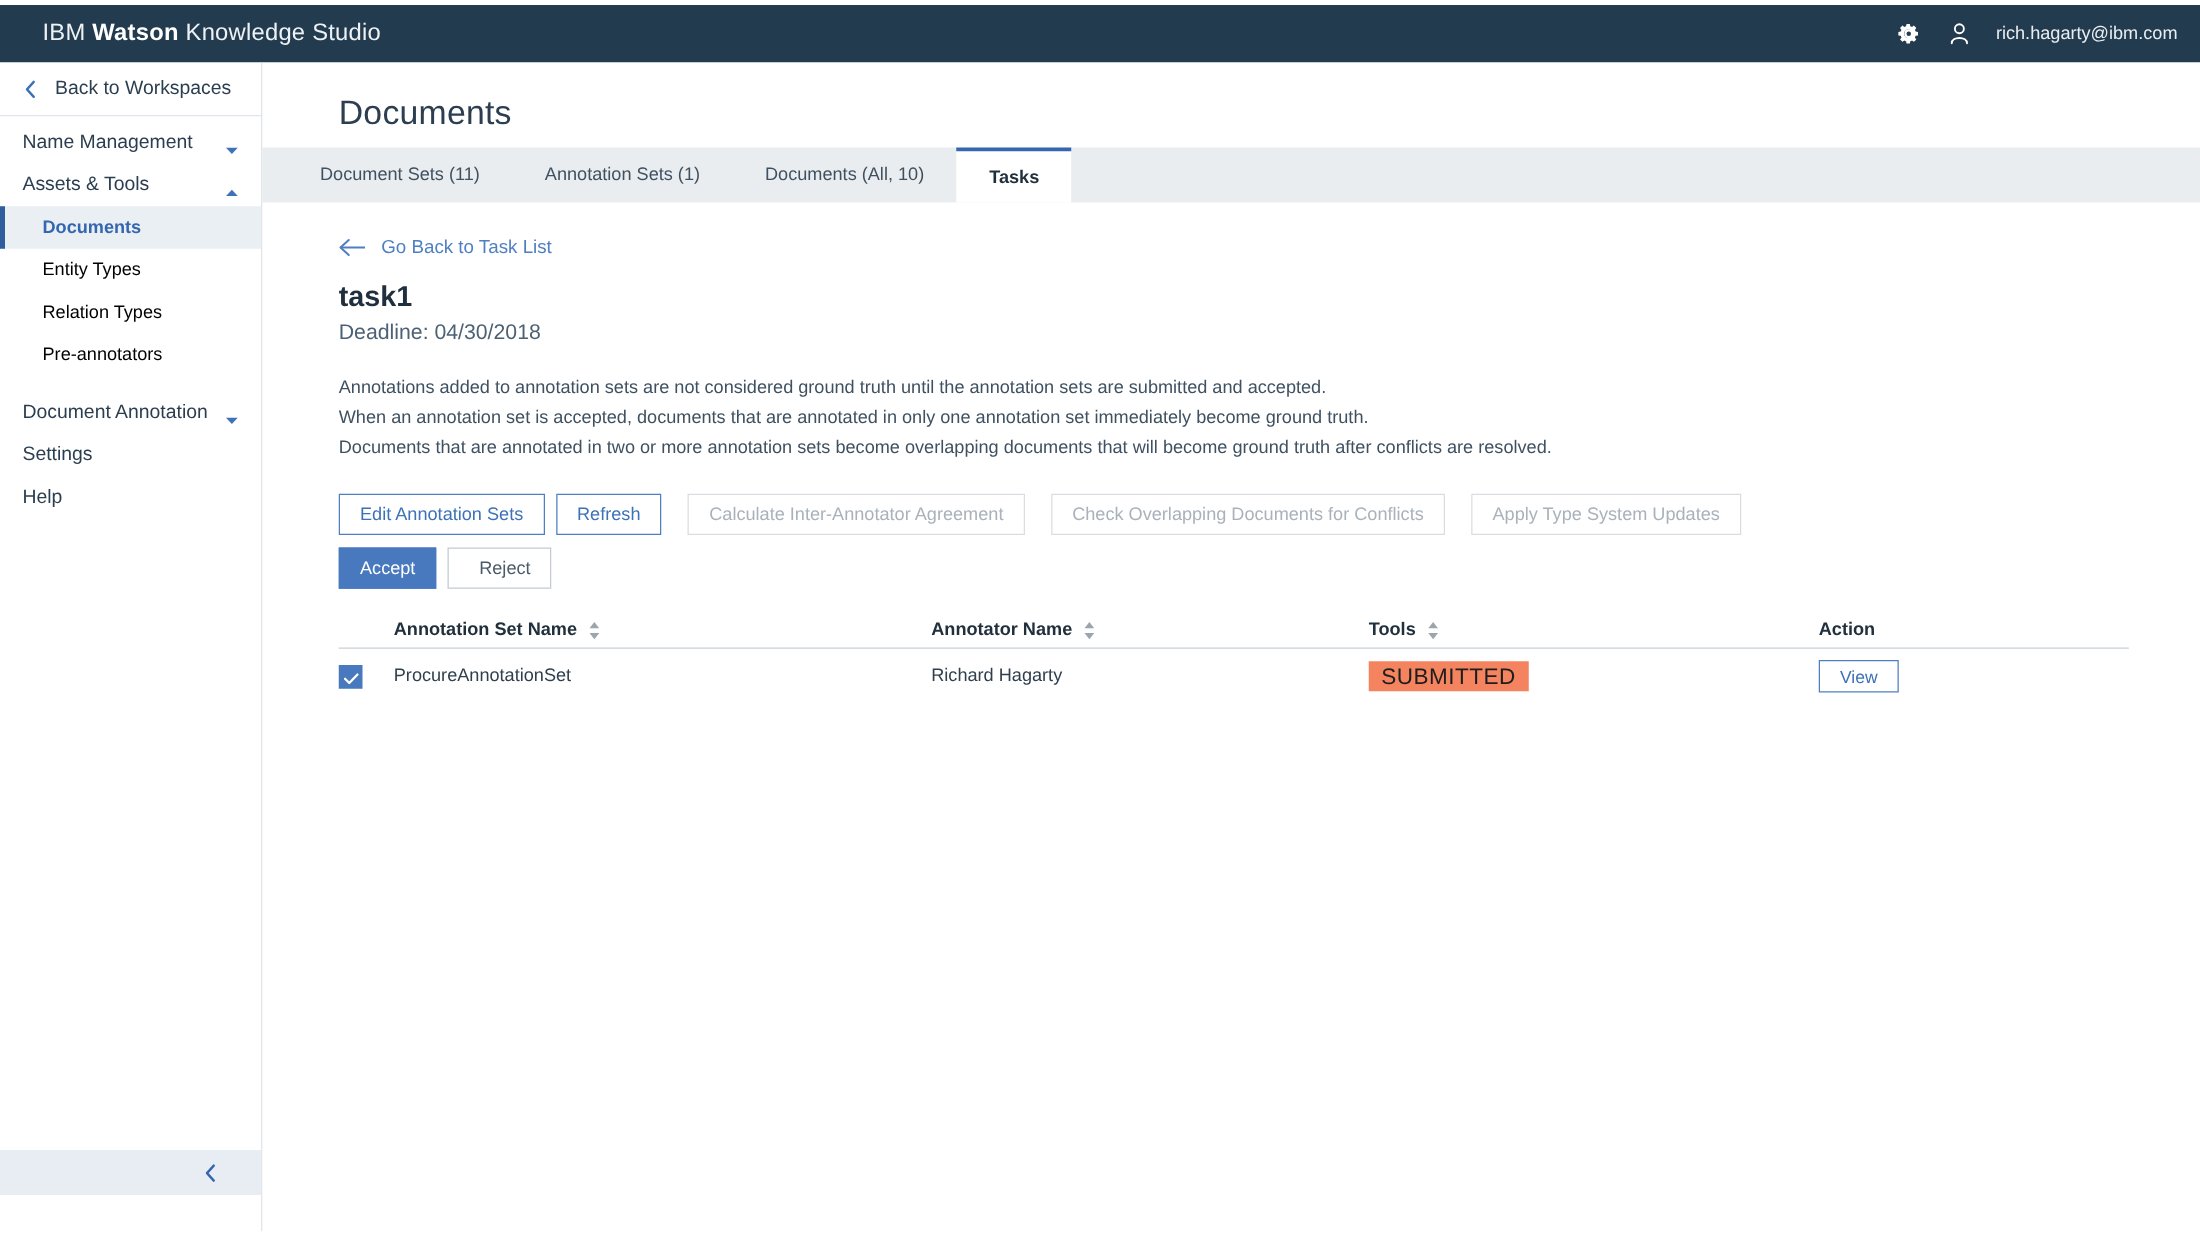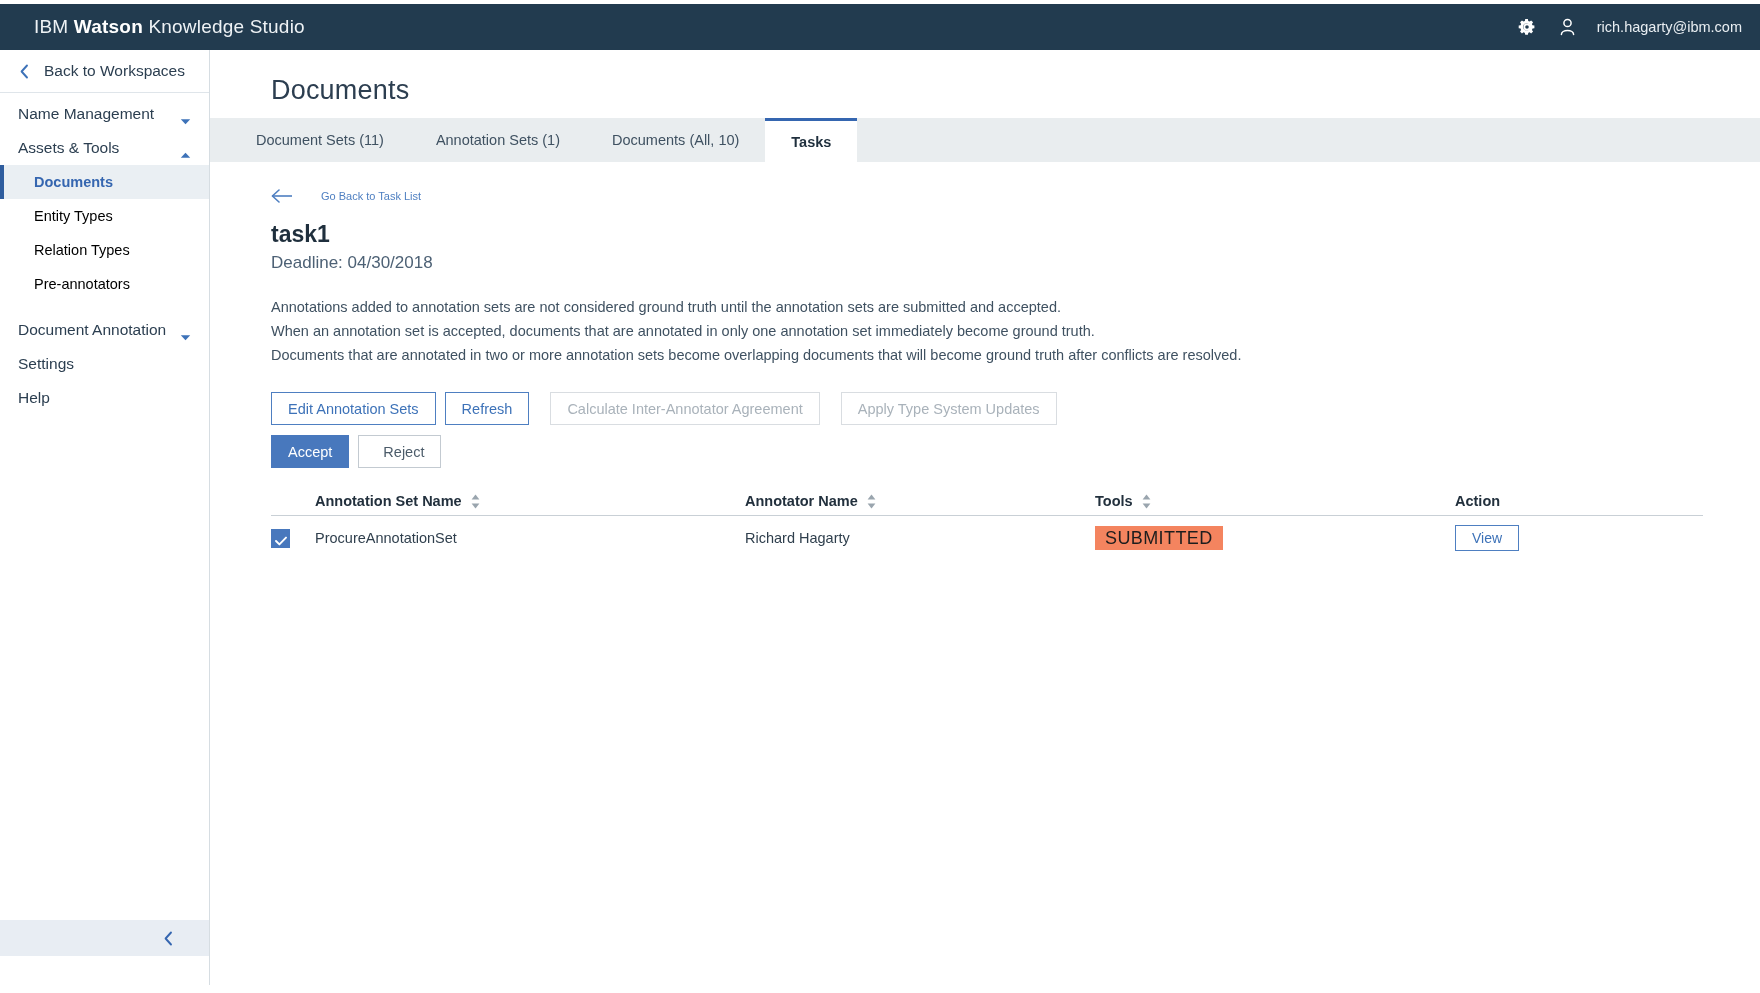--- a/index.html
+++ b/index.html
@@ -149,22 +149,22 @@
   
   .content { padding: 0 0 0 61px; }
   .goback {
     display: flex; align-items: center;
     margin-top: 27px;
     cursor: pointer;
     width: max-content;
   }
   .arrow-left { width: 22px; height: 14px; display: block; }
   .goback-label {
-    margin-left: 28px;
-    font-size: 11px; color: #4e7fc1;
+    margin-left: 12px;
+    font-size: 15px; color: #4e7fc1;
     white-space: nowrap;
   }
   .task-name {
     margin-top: 18px;
     font-size: 23px; font-weight: 700; color: #1f2f3d;
   }
   .deadline {
     margin-top: 5px;
     font-size: 17px; color: #4d6175;
   }
@@ -402,20 +402,23 @@
         <div class="btn">
             <span>Edit Annotation Sets</span>
           </div>
         <div class="btn">
             <span>Refresh</span>
           </div>
         <div class="btn disabled">
             <span>Calculate Inter-Annotator Agreement</span>
           </div>
         <div class="btn disabled">
+            <span>Check Overlapping Documents for Conflicts</span>
+          </div>
+        <div class="btn disabled">
             <span>Apply Type System Updates</span>
           </div>
       </div>
 
       <div class="btn-row2">
         <div class="btn primary">
             <span>Accept</span>
           </div>
         <div class="btn plain">
             <span>Reject</span>

